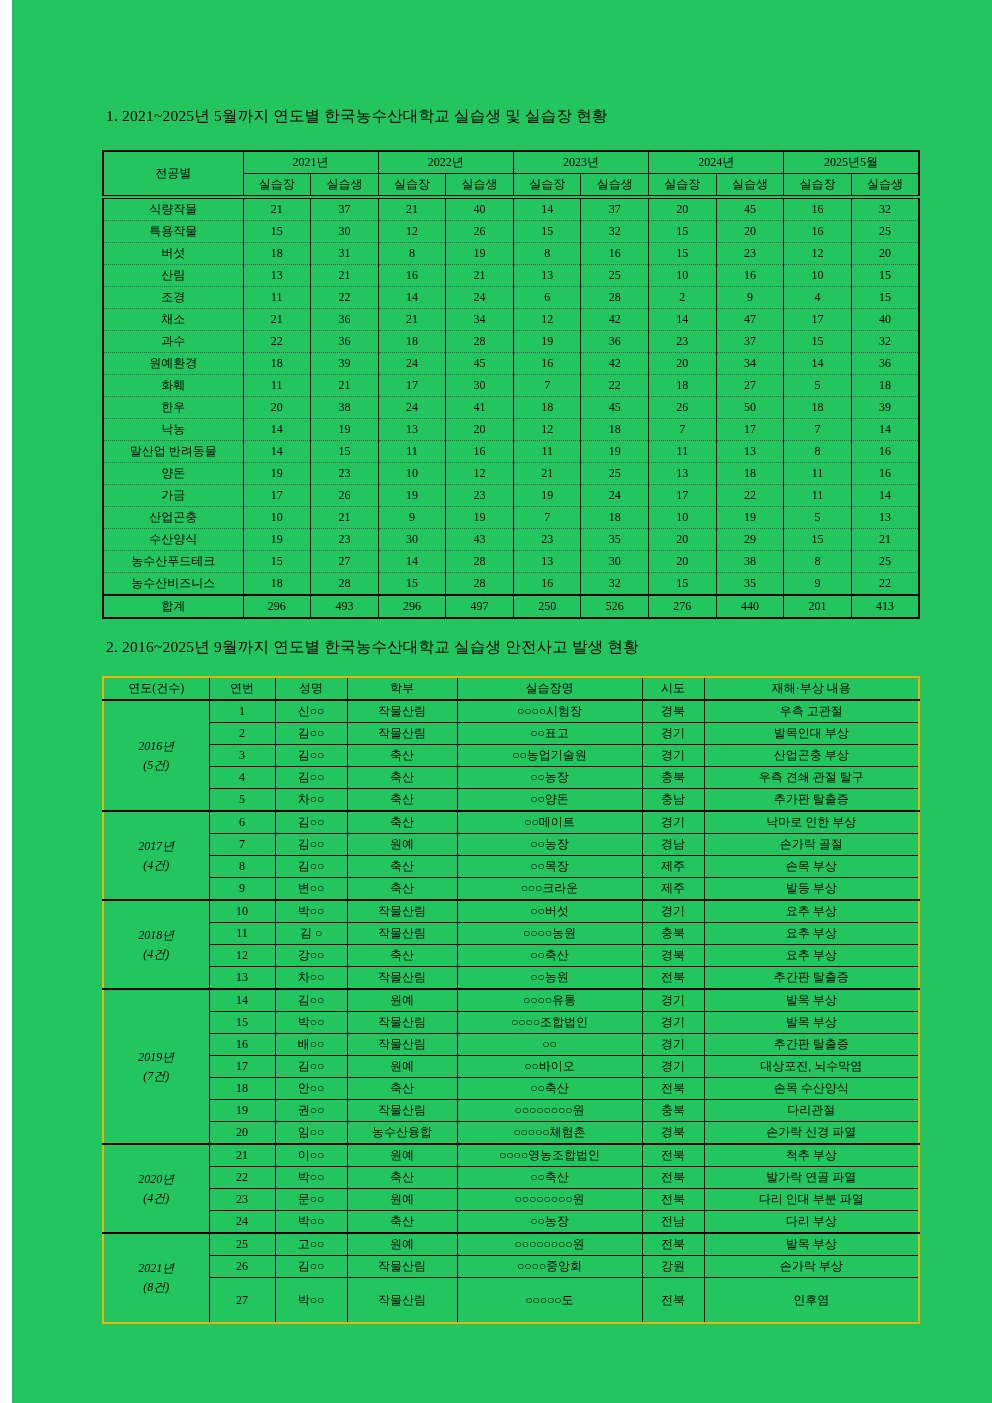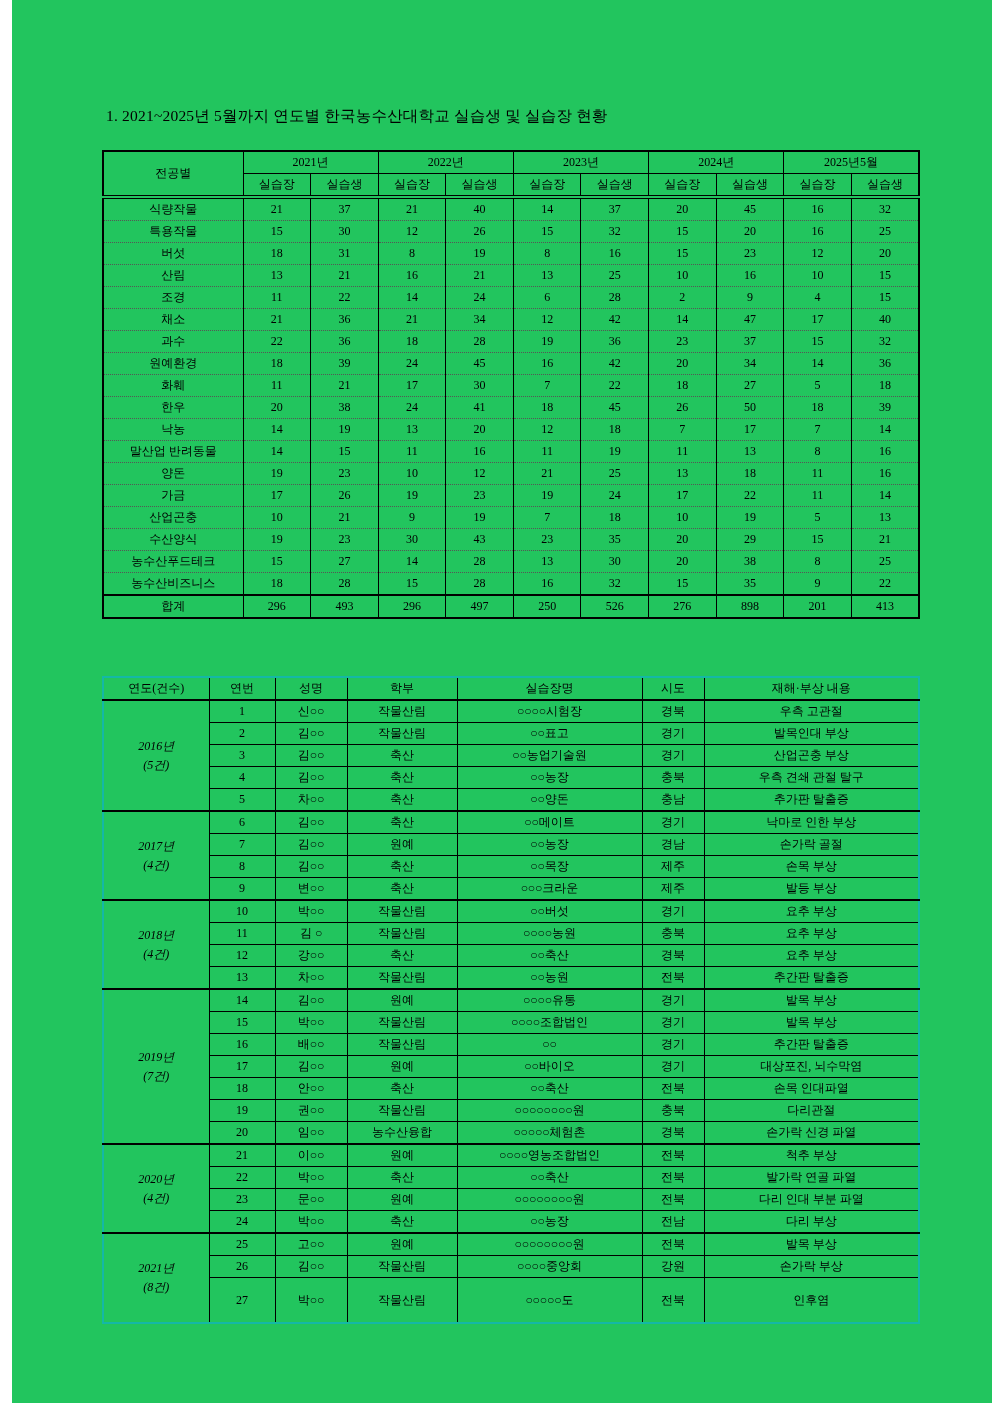--- a/index.html
+++ b/index.html
@@ -23,21 +23,21 @@
   
   #table1 { position:absolute; left:90px; top:150px; width:816px; border:2px solid #000; }
   #table1 th, #table1 td { border-left:1px solid #000; height:21px; line-height:21px; }
   #table1 th.th-year { border-bottom:1px solid #000; }
   #table1 th.th-sub, #table1 th.th-major { border-bottom:4px double #000; }
   #table1 tbody td { border-top:1px dotted #555; }
   #table1 tbody tr.first td { border-top:0; }
   #table1 tbody tr.total td { border-top:2px solid #000; }
 
   
-  #table2 { position:absolute; left:90px; top:676px; width:816px; border:2px solid #14b8a6; }
+  #table2 { position:absolute; left:90px; top:676px; width:816px; border:2px solid #eab308; }
   #table2 th, #table2 td { border:1px solid #000; height:21px; line-height:21px; }
   #table2 thead th { border-bottom:2px solid #000; }
   #table2 tr.g-first td { border-top:2px solid #000; }
   #table2 tr.tall td { height:44px; line-height:44px; }
   #table2 td.year-cell div { line-height:19px;font-style:italic; }
 </style>
 </head>
 <body>
 
 <div class="page">
@@ -315,27 +315,28 @@
         </tr>
         <tr class="total">
           <td>합계</td>
           <td>296</td>
           <td>493</td>
           <td>296</td>
           <td>497</td>
           <td>250</td>
           <td>526</td>
           <td>276</td>
-          <td>898</td>
+          <td>440</td>
           <td>201</td>
           <td>413</td>
         </tr>
       </tbody>
     </table>
 
+  <div class="sec-title" id="t2-title">2. 2016~2025년 9월까지 연도별 한국농수산대학교 실습생 안전사고 발생 현황</div>
   <table id="table2">
       <colgroup>
         <col style="width: 106px;">
         <col style="width: 66px;">
         <col style="width: 72px;">
         <col style="width: 110px;">
         <col style="width: 185px;">
         <col style="width: 62px;">
         <col style="width: 215px;">
       </colgroup>
@@ -502,21 +503,21 @@
           <td>○○바이오</td>
           <td>경기</td>
           <td>대상포진, 뇌수막염</td>
         </tr>
         <tr>
           <td>18</td>
           <td>안○○</td>
           <td>축산</td>
           <td>○○축산</td>
           <td>전북</td>
-          <td>손목 인대파열</td>
+          <td>손목 수산양식</td>
         </tr>
         <tr>
           <td>19</td>
           <td>권○○</td>
           <td>작물산림</td>
           <td>○○○○○○○○원</td>
           <td>충북</td>
           <td>다리관절</td>
         </tr>
         <tr>

